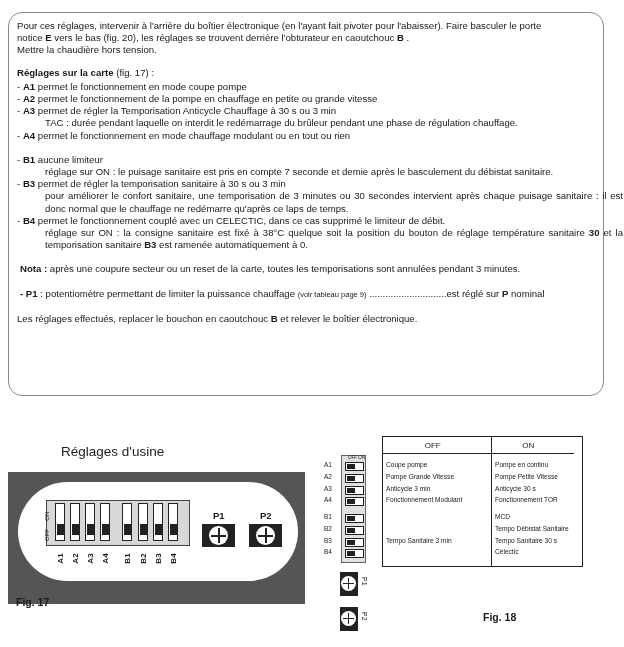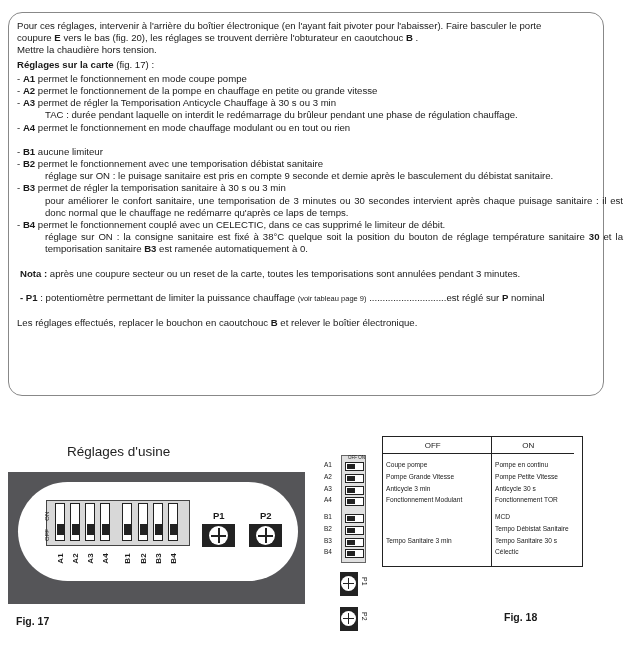--- a/index.html
+++ b/index.html
@@ -10,21 +10,21 @@
   .txt { position: absolute; left: 17px; top: 20px; width: 590px; font-size: 9.6px; line-height: 12.2px; }
   .txt p { margin: 0; white-space: nowrap; }
   .title { font-weight: bold; font-size: 10.5px; }
   .ind { padding-left: 28px; }
   .gap { height: 12px; }
   .smallnote { font-size: 7.5px; }
   b { font-weight: bold; }
   .just { white-space: normal !important; text-align: justify; width: 578px; }
 
   
-  .f17-title { position: absolute; left: 67px; top: 444px; font-size: 13.5px; color: #222; }
+  .f17-title { position: absolute; left: 61px; top: 444px; font-size: 13.5px; color: #222; }
   .f17-panel { position: absolute; left: 8px; top: 472px; width: 297px; height: 132px; background: #555558; }
   .f17-oval { position: absolute; left: 18px; top: 482px; width: 280px; height: 99px; background: #fff; border-radius: 50px; }
   .dipbank { position: absolute; left: 46px; top: 500px; width: 144px; height: 46px; background: #d8d8d8; border: 1px solid #444; box-sizing: border-box; }
   .dip { position: absolute; top: 503px; width: 10px; height: 38px; background: #fff; border: 1px solid #222; box-sizing: border-box; }
   .dip .knob { position: absolute; left: 1px; bottom: 5px; width: 7px; height: 11px; background: #222; }
   .onoff-v { position: absolute; left: 44px; top: 505px; font-size: 6px; transform: rotate(-90deg); transform-origin: left top; }
   .dip-lbl { position: absolute; top: 554px; font-size: 8px; font-weight: bold; transform: rotate(-90deg); transform-origin: center; width: 14px; text-align: center; }
   .pot-lbl { position: absolute; top: 510px; font-size: 9.5px; font-weight: bold; }
   .pot { position: absolute; top: 524px; width: 33px; height: 23px; background: #222; }
   .pot .circ { position: absolute; left: 7px; top: 2px; width: 19px; height: 19px; border-radius: 50%; background: #fff; }
@@ -48,33 +48,32 @@
   .pot-s .circ::after { content: ""; position: absolute; left: 7px; top: 2px; width: 1px; height: 11px; background: #222; }
   .pot-s-lbl { position: absolute; left: 358px; font-size: 7px; transform: rotate(90deg); transform-origin: left top; }
 </style>
 </head>
 <body>
 
 <div class="box"></div>
 
 <div class="txt">
   <p><span>Pour ces réglages, intervenir à l'arrière du boîtier électronique (en l'ayant fait pivoter pour l'abaisser). Faire basculer le porte</span></p>
-  <p><span>coupure </span><b>E</b><span> vers le bas (fig. 20), les réglages se trouvent derrière l'obturateur en caoutchouc </span><b>B</b><span> .</span></p>
+  <p><span>notice </span><b>E</b><span> vers le bas (fig. 20), les réglages se trouvent derrière l'obturateur en caoutchouc </span><b>B</b><span> .</span></p>
   <p>Mettre la chaudière hors tension.</p>
-  <p style="margin-top:2px"><b>Réglages sur la carte</b><span> (fig. 17) :</span></p>
+  <p style="margin-top:10px"><b>Réglages sur la carte</b><span> (fig. 17) :</span></p>
 
   <p style="margin-top:2px">- <b>A1</b><span> permet le fonctionnement en mode coupe pompe</span></p>
   <p>- <b>A2</b><span> permet le fonctionnement de la pompe en chauffage en petite ou grande vitesse</span></p>
   <p>- <b>A3</b><span> permet de régler la Temporisation Anticycle Chauffage à 30 s ou 3 min</span></p>
   <p class="ind">TAC : durée pendant laquelle on interdit le redémarrage du brûleur pendant une phase de régulation chauffage.</p>
   <p>- <b>A4</b><span> permet le fonctionnement en mode chauffage modulant ou en tout ou rien</span></p>
   <div class="gap"></div>
   <p>- <b>B1</b><span> aucune limiteur</span></p>
-  <p>- <b>B2</b><span> permet le fonctionnement avec une temporisation débistat sanitaire</span></p>
-  <p class="ind">réglage sur ON : le puisage sanitaire est pris en compte 9 seconde et demie après le basculement du débistat sanitaire.</p>
+  <p class="ind">réglage sur ON : le puisage sanitaire est pris en compte 7 seconde et demie après le basculement du débistat sanitaire.</p>
   <p>- <b>B3</b><span> permet de régler la temporisation sanitaire à 30 s ou 3 min</span></p>
   <p class="ind just">pour améliorer le confort sanitaire, une temporisation de 3 minutes ou 30 secondes intervient après chaque puisage sanitaire : il est donc normal que le chauffage ne redémarre qu'après ce laps de temps.</p>
   <p>- <b>B4</b><span> permet le fonctionnement couplé avec un CELECTIC, dans ce cas supprimé le limiteur de débit.</span></p>
   <p class="ind just"><span>réglage sur ON : la consigne sanitaire est fixé à 38°C quelque soit la position du bouton de réglage température sanitaire </span><b>30</b><span> et la temporisation sanitaire </span><b>B3</b><span> est ramenée automatiquement à 0.</span></p>
   <div class="gap"></div>
   <p style="padding-left:3px"><b>Nota :</b><span> après une coupure secteur ou un reset de la carte, toutes les temporisations sont annulées pendant 3 minutes.</span></p>
   <div class="gap"></div>
   <p style="padding-left:3px"><b>- P1</b><span> : potentiomètre permettant de limiter la puissance chauffage </span><span class="smallnote">(voir tableau page 9)</span><span> .............................</span><span>est réglé sur </span><b>P</b><span> nominal</span></p>
   <div class="gap"></div>
   <p><span>Les réglages effectués, replacer le bouchon en caoutchouc  </span><b>B</b><span> et relever le boîtier électronique.</span></p>
@@ -120,21 +119,21 @@
     <div class="dip-lbl" style="left: 166px;">B4</div>
   </div>
 <div class="pot-lbl" style="left:213px">P1</div>
 <div class="pot-lbl" style="left:260px">P2</div>
 <div class="pot" style="left:202px">
     <div class="circ"></div>
   </div>
 <div class="pot" style="left:249px">
     <div class="circ"></div>
   </div>
-<div class="figlbl" style="left:16px; top:615px">Fig. 17</div>
+<div class="figlbl" style="left:16px; top:596px">Fig. 17</div>
 
 <div class="f18-table">
   <div class="hdr" style="left:0">OFF</div>
   <div class="hdr" style="left:50%; width:46%">ON</div>
   <div class="vline"></div>
   <div id="f18-cells">
       <div class="f18-cell" style="left: 3px; top: 24px;">Coupe pompe</div>
       <div class="f18-cell" style="left: 112px; top: 24px;">Pompe en continu</div>
       <div class="f18-cell" style="left: 3px; top: 36px;">Pompe Grande Vitesse</div>
       <div class="f18-cell" style="left: 112px; top: 36px;">Pompe Petite Vitesse</div>
@@ -189,13 +188,13 @@
     </div>
   </div>
 <div class="pot-s" style="top:572px">
     <div class="circ"></div>
   </div>
 <div class="pot-s-lbl" style="top:577px; left:368px">P1</div>
 <div class="pot-s" style="top:607px">
     <div class="circ"></div>
   </div>
 <div class="pot-s-lbl" style="top:612px; left:368px">P2</div>
-<div class="figlbl" style="left:504px; top:611px">Fig. 18</div>
+<div class="figlbl" style="left:483px; top:611px">Fig. 18</div>
 
 </body></html>

